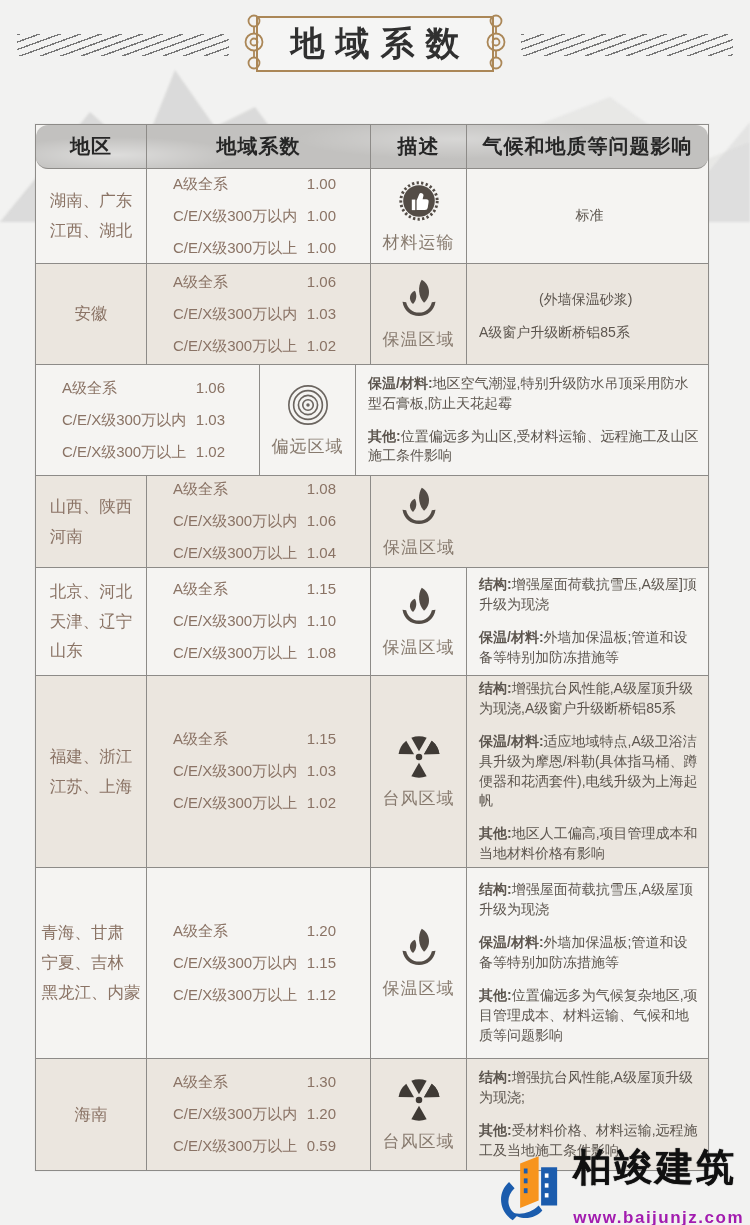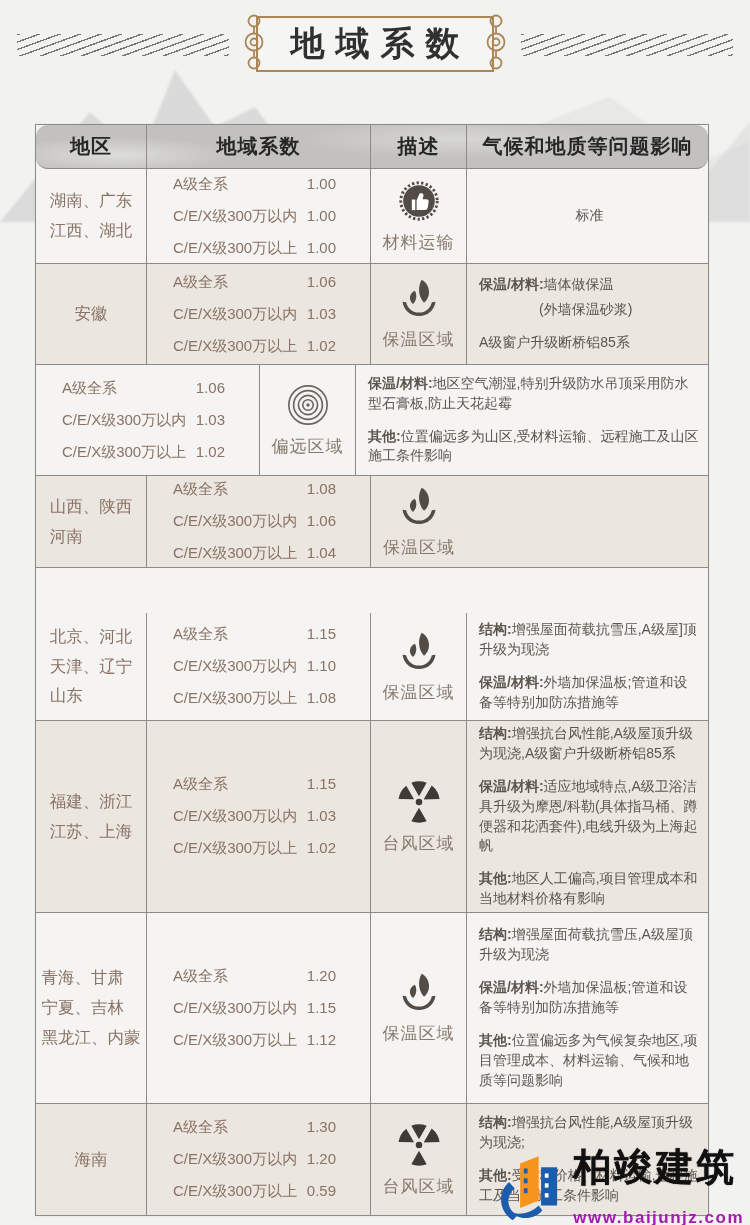--- a/index.html
+++ b/index.html
@@ -164,21 +164,20 @@
             <svg width="44" height="44" viewBox="0 0 48 48" fill="var(--icon)">
        <path d="M27 3 C36 8 38 21 29.5 28 C23 21.5 22.5 10 27 3 Z"></path>
        <path d="M19.5 15 C13.5 17.5 12 25 17.5 29.5 C21.5 25.5 22 19.5 19.5 15 Z"></path>
        <path d="M6 27 C7.5 37 15 42.5 24 42.5 L24 38.8 C17 38.8 11.5 34.5 10 27.5 Z"></path>
        <path d="M42 27 C40.5 37 33 42.5 24 42.5 L24 38.8 C31 38.8 36.5 34.5 38 27.5 Z"></path>
      </svg>
           </span>
       <span class="zlabel">保温区域</span>
     </div>
     <div class="cell c4 notes">
-          <div class="note"><b>保温/材料:</b><span>墙体做保温</span></div>
           <div class="note tight indent"><span>(外墙保温砂浆)</span></div>
           <div class="note"><span>A级窗户升级断桥铝85系</span></div>
         </div>
   </div>
       <div class="row" style="height: 111px;">
     <div class="cell c2 coeffs">
           <div class="coeff-line">
             <span>A级全系</span>
             <span>1.06</span>
           </div>
@@ -232,21 +231,21 @@
             <svg width="44" height="44" viewBox="0 0 48 48" fill="var(--icon)">
        <path d="M27 3 C36 8 38 21 29.5 28 C23 21.5 22.5 10 27 3 Z"></path>
        <path d="M19.5 15 C13.5 17.5 12 25 17.5 29.5 C21.5 25.5 22 19.5 19.5 15 Z"></path>
        <path d="M6 27 C7.5 37 15 42.5 24 42.5 L24 38.8 C17 38.8 11.5 34.5 10 27.5 Z"></path>
        <path d="M42 27 C40.5 37 33 42.5 24 42.5 L24 38.8 C31 38.8 36.5 34.5 38 27.5 Z"></path>
      </svg>
           </span>
       <span class="zlabel">保温区域</span>
     </div>
   </div>
-      <div class="row" style="height: 108px; margin-top: 45px;">
+      <div class="row" style="height: 108px;">
     <div class="cell c1 region">
       <span>北京、河北
 天津、辽宁
 山东</span>
     </div>
     <div class="cell c2 coeffs">
           <div class="coeff-line">
             <span>A级全系</span>
             <span>1.15</span>
           </div>

